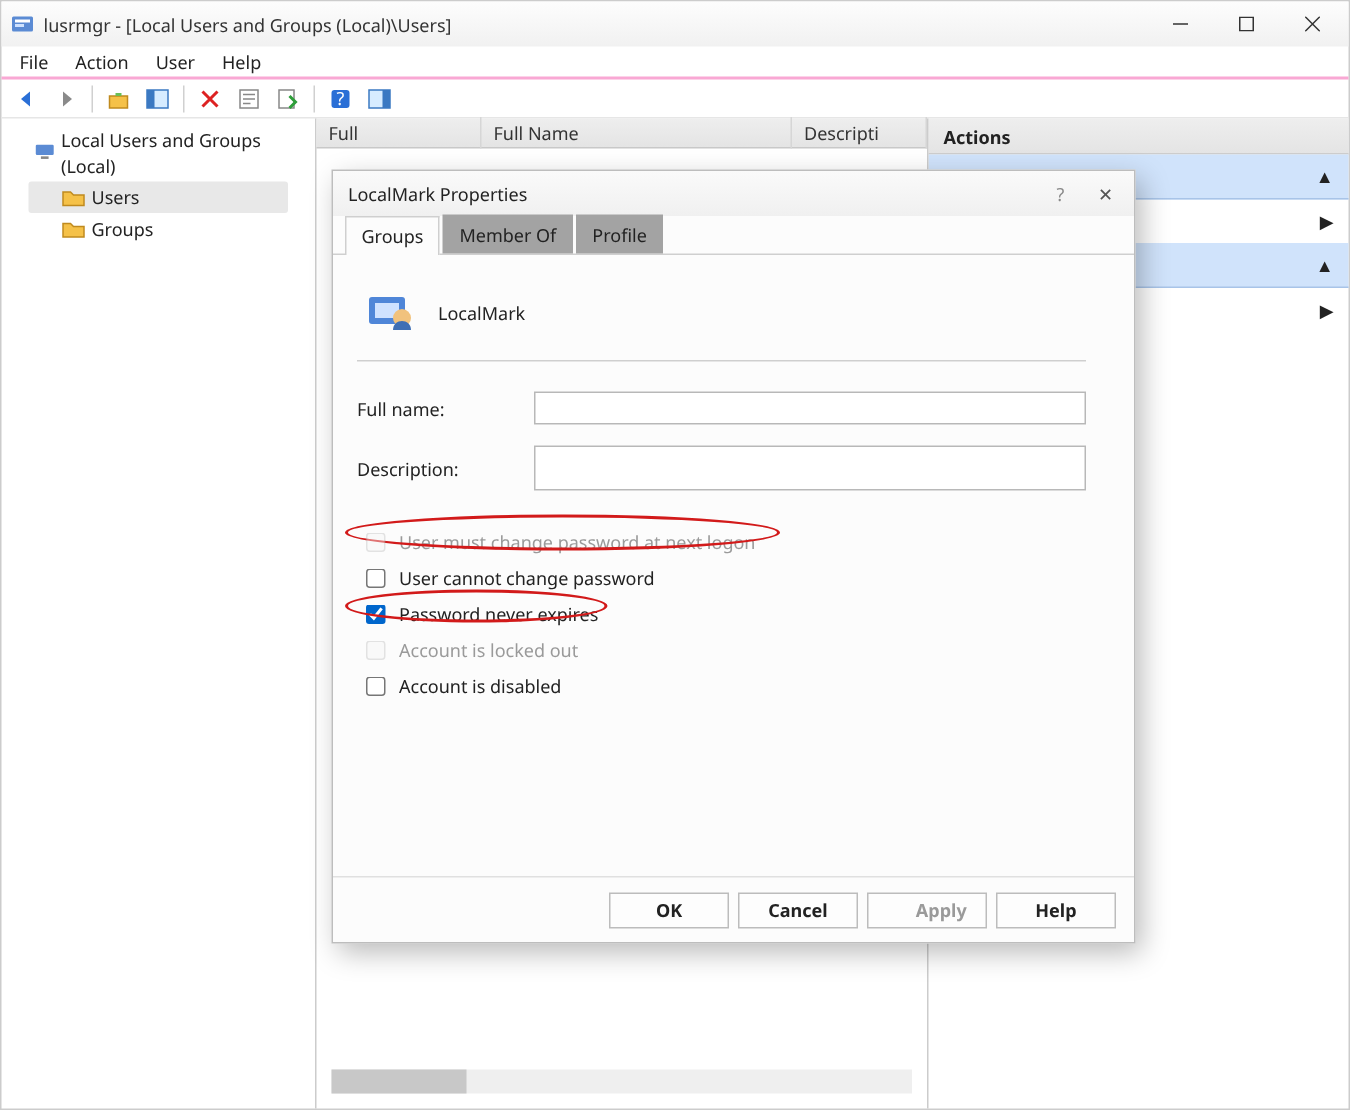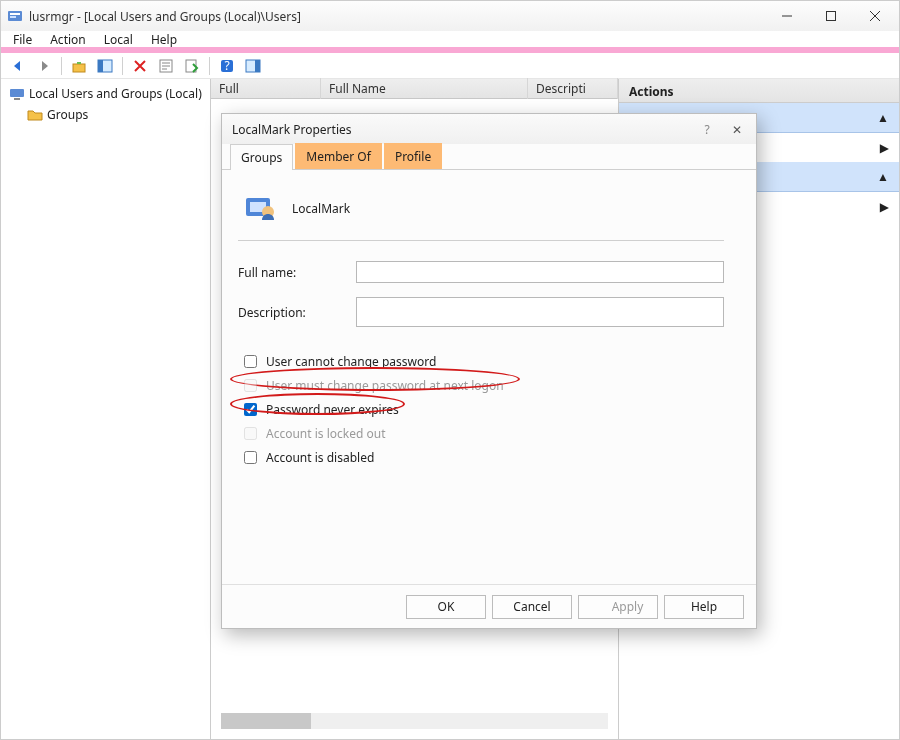--- a/index.html
+++ b/index.html
@@ -14,33 +14,33 @@
          border:1px solid var(--win-border); display:flex; flex-direction:column; }
   .titlebar { height:30px; display:flex; align-items:center; padding:0 2px 0 6px;
               background:linear-gradient(#fdfdfd,#f1f1f1); }
   .titlebar .app-icon { width:16px; height:16px; margin-right:6px; }
   .titlebar .title { flex:1; color:#333; }
   .titlebar .win-btn { width:44px; height:28px; display:flex; align-items:center;
                        justify-content:center; color:#555; }
   .titlebar .win-btn svg { width:10px; height:10px; }
 
   .menubar { height:22px; display:flex; align-items:center; padding:0 4px; gap:2px;
-             border-bottom:6px solid #f9a8d4; }
+             border-bottom:2px solid #f9a8d4; }
   .menubar .menu-item { padding:2px 8px; }
 
   .toolbar { height:26px; display:flex; align-items:center; padding:2px 6px; gap:4px;
              border-bottom:1px solid #e6e6e6; }
   .toolbar .tb-sep { width:1px; height:18px; background:#d0d0d0; margin:0 2px; }
   .toolbar .tb-btn { width:22px; height:22px; display:flex; align-items:center;
                      justify-content:center; border-radius:2px; }
   .toolbar svg { width:16px; height:16px; }
 
   
   .body { flex:1; display:flex; min-height:0; }
-  .tree { width:210px; border-right:1px solid var(--win-border); padding:4px 4px; }
+  .tree { width:210px; border-right:1px solid var(--win-border); padding:4px 18px; }
   .list-pane { flex:1; display:flex; flex-direction:column; min-width:0;
                border-right:1px solid var(--win-border); position:relative; }
   .actions { width:280px; display:flex; flex-direction:column; }
 
   
   .tree-row { display:flex; align-items:center; gap:4px; padding:2px 4px; border-radius:2px; }
   .tree-row.sel { background:var(--tree-sel); }
   .tree-row.indent { padding-left:22px; }
   .folder-icon { width:16px; height:16px; }
   .tree-label { font-size:12px; }
@@ -71,21 +71,21 @@
   .dialog { position:absolute; left:220px; top:112px; width:536px; height:516px;
             background:#fcfcfc; border:1px solid #bdbdbd;
             box-shadow:4px 6px 18px rgba(0,0,0,.28); display:flex; flex-direction:column; }
   .dlg-titlebar { height:30px; display:flex; align-items:center; padding:0 4px 0 10px;
                   background:linear-gradient(#fafafa,#f0f0f0); }
   .dlg-title { flex:1; font-size:12px; }
   .dlg-help { width:30px; text-align:center; color:#888; }
   .dlg-close { width:30px; text-align:center; color:#555; }
   .dlg-tabs { height:26px; display:flex; align-items:flex-end; padding:0 8px;
               border-bottom:1px solid #cfcfcf; }
-  .tab { padding:4px 10px; margin-right:2px; background:#fdba74;
+  .tab { padding:4px 10px; margin-right:2px; background:#a3a3a3;
          border:1px solid transparent; border-bottom:none; font-size:12px; }
   .tab.active { background:#fcfcfc; border-color:#cfcfcf; position:relative; top:1px; }
   .dlg-body { flex:1; padding:12px 32px 10px 16px; }
   .user-header { display:flex; align-items:center; gap:14px; padding:6px 0 12px 4px;
                  border-bottom:1px solid #cfcfcf; margin-bottom:20px; }
   .user-header svg { width:36px; height:36px; }
   .user-name { font-size:12px; }
   .form-row { display:flex; align-items:center; margin-bottom:14px; gap:18px; }
   .form-row .lbl { width:100px; font-size:12px; }
   .form-row input[type=text] { flex:1; height:22px; border:1px solid #b8b8b8;
@@ -95,21 +95,21 @@
   .check-row { position:relative; display:flex; align-items:center; gap:6px; height:24px;
                padding-left:2px; }
   .check-row input[type=checkbox]{ width:13px; height:13px; accent-color:#0066cc; }
   .check-row.disabled span, .check-row.disabled input { color:var(--disabled); }
   .check-row.disabled input { filter:grayscale(1) opacity(.6); }
   .anno { position:absolute; border:2px solid #d21a1a; border-radius:50%;
           pointer-events:none; }
   .dlg-buttons { height:44px; display:flex; align-items:center; justify-content:flex-end;
                  gap:6px; padding:0 12px; border-top:1px solid #e0e0e0; }
   .dlg-buttons button { width:80px; height:24px; background:#fdfdfd;
-                        border:1px solid #bcbcbc; font-size:12px; }
+                        border:1px solid #bcbcbc; font-size:12px;font-weight:bold; }
   .dlg-buttons button.disabled { color:var(--disabled);padding-left:25px; }
 </style>
 </head>
 <body>
 
 <div class="app">
 
   <div class="titlebar">
     <span class="app-icon">
       <svg viewBox="0 0 16 16">
@@ -132,21 +132,21 @@
     <div class="win-btn">
         <svg viewBox="0 0 10 10">
           <path d="M0 0l10 10M10 0L0 10" stroke="#333"></path>
         </svg>
       </div>
   </div>
 
   <div class="menubar">
     <div class="menu-item">File</div>
     <div class="menu-item">Action</div>
-    <div class="menu-item">Local</div>
+    <div class="menu-item">User</div>
     <div class="menu-item">Help</div>
   </div>
 
   <div class="toolbar">
     <div class="tb-btn">
         <svg viewBox="0 0 16 16">
           <path d="M10 3L4 8l6 5z" fill="#2a6fd6"></path>
         </svg>
       </div>
     <div class="tb-btn">
@@ -204,20 +204,28 @@
 
     <div class="tree">
       <div class="tree-row">
         <span class="folder-icon">
           <svg viewBox="0 0 16 16">
               <rect x="1" y="3" width="14" height="8" rx="1" fill="#5b8bd4"></rect>
               <rect x="5" y="12" width="6" height="2" fill="#888"></rect>
             </svg>
         </span>
         <span class="tree-label">Local Users and Groups (Local)</span>
+      </div>
+      <div class="tree-row indent sel">
+        <span class="folder-icon">
+          <svg viewBox="0 0 16 16">
+              <path d="M1 4h5l2 2h7v7H1z" fill="#f5c148" stroke="#c08a1e"></path>
+            </svg>
+        </span>
+        <span class="tree-label">Users</span>
       </div>
       <div class="tree-row indent">
         <span class="folder-icon">
           <svg viewBox="0 0 16 16">
               <path d="M1 4h5l2 2h7v7H1z" fill="#f5c148" stroke="#c08a1e"></path>
             </svg>
         </span>
         <span class="tree-label">Groups</span>
       </div>
     </div>
@@ -283,28 +291,28 @@
         <span class="lbl">Full name:</span>
         <input type="text" value="" style="">
       </div>
       <div class="form-row">
         <span class="lbl">Description:</span>
         <textarea value="" style=""></textarea>
       </div>
 
       <div style="height:8px"></div>
 
-      <div class="check-row">
-        <input type="checkbox" style="">
-        <span>User cannot change password</span>
-      </div>
       <div class="check-row disabled" style="position:relative">
         <span class="anno" style="left:-8px; top:-6px; width:290px; height:24px;"></span>
         <input type="checkbox" disabled="" style="">
         <span>User must change password at next logon</span>
+      </div>
+      <div class="check-row">
+        <input type="checkbox" style="">
+        <span>User cannot change password</span>
       </div>
       <div class="check-row" style="position:relative">
         <span class="anno" style="left:-8px; top:-4px; width:175px; height:22px;"></span>
         <input type="checkbox" checked="" style="">
         <span>Password never expires</span>
       </div>
       <div class="check-row disabled">
         <input type="checkbox" disabled="" style="">
         <span>Account is locked out</span>
       </div>

